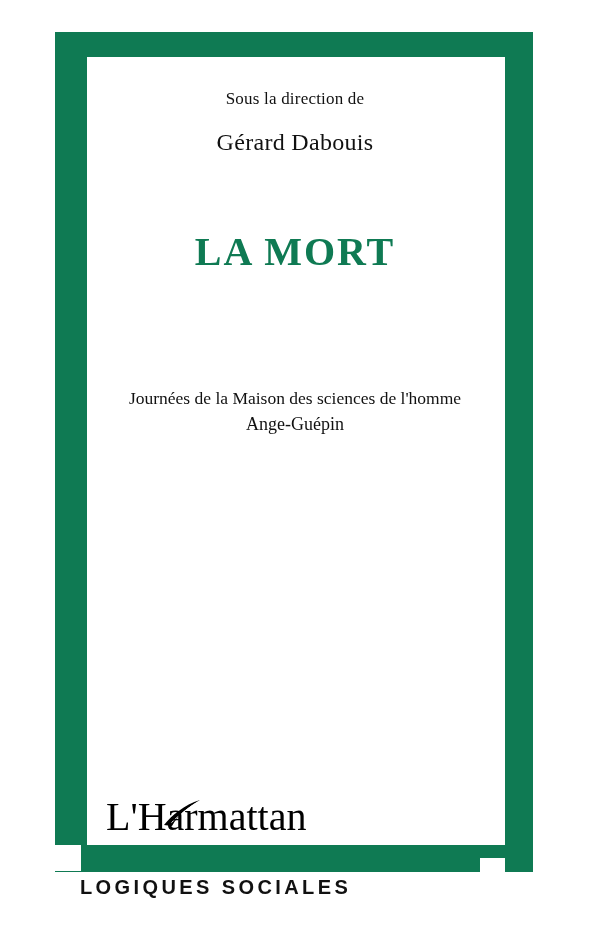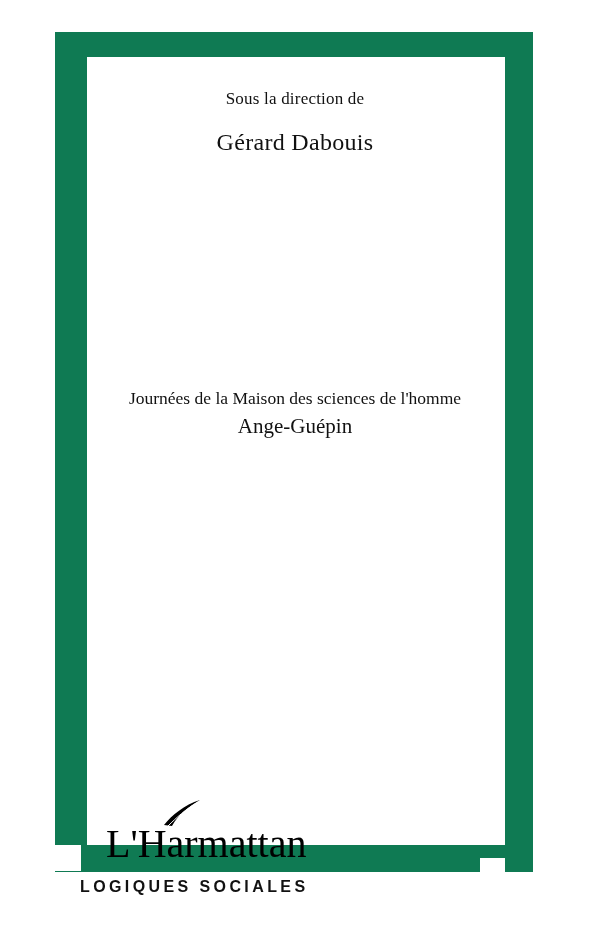--- a/index.html
+++ b/index.html
@@ -126,62 +126,62 @@
     width: 418px;
     text-align: center;
     color: #111111;
   }
   #subtitle-line-1 {
     font-size: 17.5px;
     line-height: 1.45;
     margin-top: 8px;
   }
   #subtitle-line-2 {
-    font-size: 21px;
+    font-size: 18px;
     line-height: 1.45;
   }
 
   
   #publisher-block {
     position: absolute;
     left: 100px;
     top: 795px;
     width: 270px;
     height: 70px;
   }
   #publisher-name {
     font-family: "Liberation Serif", serif;
     font-size: 40px;
     color: #000000;
     letter-spacing: 0px;
     line-height: 1;
     position: absolute;
     left: 6px;
-    top: 29px;
+    top: 2px;
     white-space: nowrap;
   }
   #publisher-leaf {
     position: absolute;
     left: 62px;
     top: 4px;
     width: 40px;
     height: 28px;
   }
 
   
   #collection-block {
     position: absolute;
     left: 80px;
     top: 874px;
     width: 420px;
     height: 26px;
   }
   #collection-name {
     font-family: "Liberation Sans", sans-serif;
-    font-size: 16px;
+    font-size: 20px;
     font-weight: bold;
     letter-spacing: 3.4px;
     color: #111111;
     line-height: 26px;
     white-space: nowrap;
   }
 </style>
 </head>
 <body>
 
@@ -193,20 +193,23 @@
   <div class="frame-band" id="band-bottom"></div>
   <div id="notch-left"></div>
   <div id="notch-right"></div>
   <div id="band-under"></div>
 
   <div id="editor-block">
     <div id="editor-prefix">Sous la direction de</div>
     <div id="editor-name">Gérard Dabouis</div>
   </div>
 
+  <div id="title-block">
+    <div id="main-title">LA MORT</div>
+  </div>
 
   <div id="subtitle-block">
     <div id="subtitle-line-1">Journées de la Maison des sciences de l'homme</div>
     <div id="subtitle-line-2">Ange-Guépin</div>
   </div>
 
   <div id="publisher-block">
     <svg id="publisher-leaf" viewBox="0 0 40 28">
       <path d="M2 26 C10 16, 22 6, 38 1 C26 8, 16 16, 10 27 Z" fill="#000000"></path>
       <path d="M6 27 C14 19, 24 10, 36 3" stroke="#ffffff" stroke-width="1" fill="none"></path>

